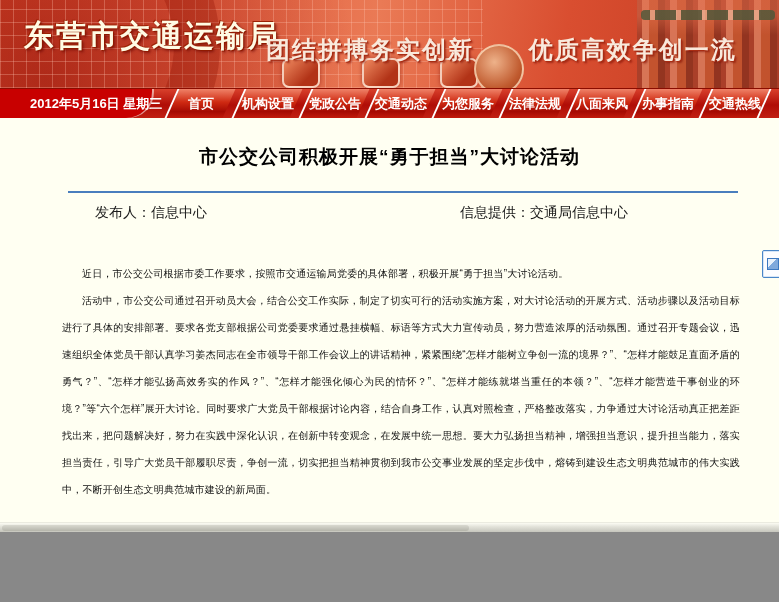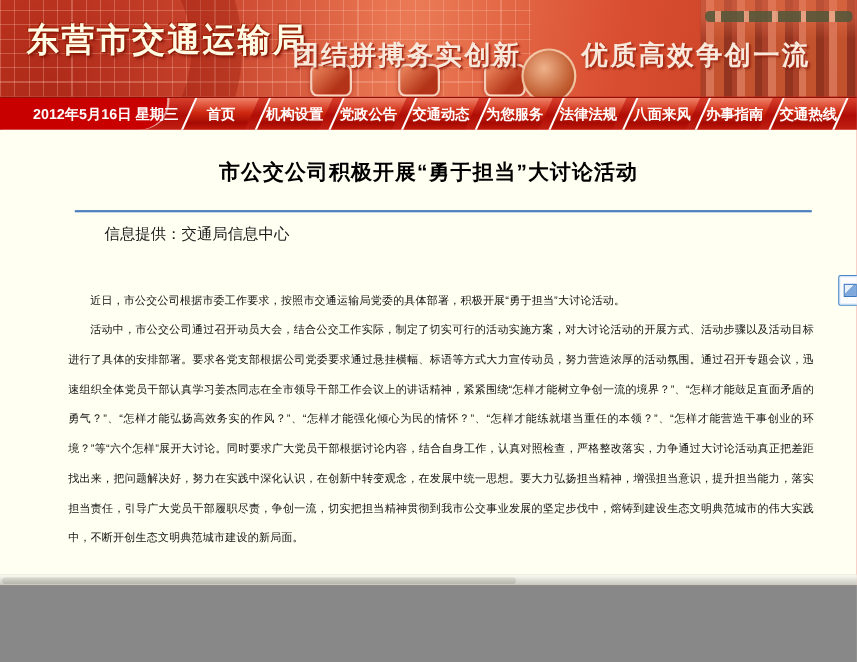--- a/index.html
+++ b/index.html
@@ -181,20 +181,21 @@
       <a class="tab">
           <span>交通热线</span>
         </a>
     </div>
   </nav>
 
   <main class="main">
     <h1 class="article-title">市公交公司积极开展“勇于担当”大讨论活动</h1>
     <div class="rule"></div>
     <div class="meta">
+      <span class="publisher">发布人：信息中心</span>
       <span class="provider">信息提供：交通局信息中心</span>
     </div>
     <div class="body-text">
       <p>近日，市公交公司根据市委工作要求，按照市交通运输局党委的具体部署，积极开展“勇于担当”大讨论活动。</p>
       <p>活动中，市公交公司通过召开动员大会，结合公交工作实际，制定了切实可行的活动实施方案，对大讨论活动的开展方式、活动步骤以及活动目标进行了具体的安排部署。要求各党支部根据公司党委要求通过悬挂横幅、标语等方式大力宣传动员，努力营造浓厚的活动氛围。通过召开专题会议，迅速组织全体党员干部认真学习姜杰同志在全市领导干部工作会议上的讲话精神，紧紧围绕“怎样才能树立争创一流的境界？”、“怎样才能鼓足直面矛盾的勇气？”、“怎样才能弘扬高效务实的作风？”、“怎样才能强化倾心为民的情怀？”、“怎样才能练就堪当重任的本领？”、“怎样才能营造干事创业的环境？”等“六个怎样”展开大讨论。同时要求广大党员干部根据讨论内容，结合自身工作，认真对照检查，严格整改落实，力争通过大讨论活动真正把差距找出来，把问题解决好，努力在实践中深化认识，在创新中转变观念，在发展中统一思想。要大力弘扬担当精神，增强担当意识，提升担当能力，落实担当责任，引导广大党员干部履职尽责，争创一流，切实把担当精神贯彻到我市公交事业发展的坚定步伐中，熔铸到建设生态文明典范城市的伟大实践中，不断开创生态文明典范城市建设的新局面。</p>
 
     </div>
     <div class="widget">
       <span class="widget-glyph"></span>
     </div>

